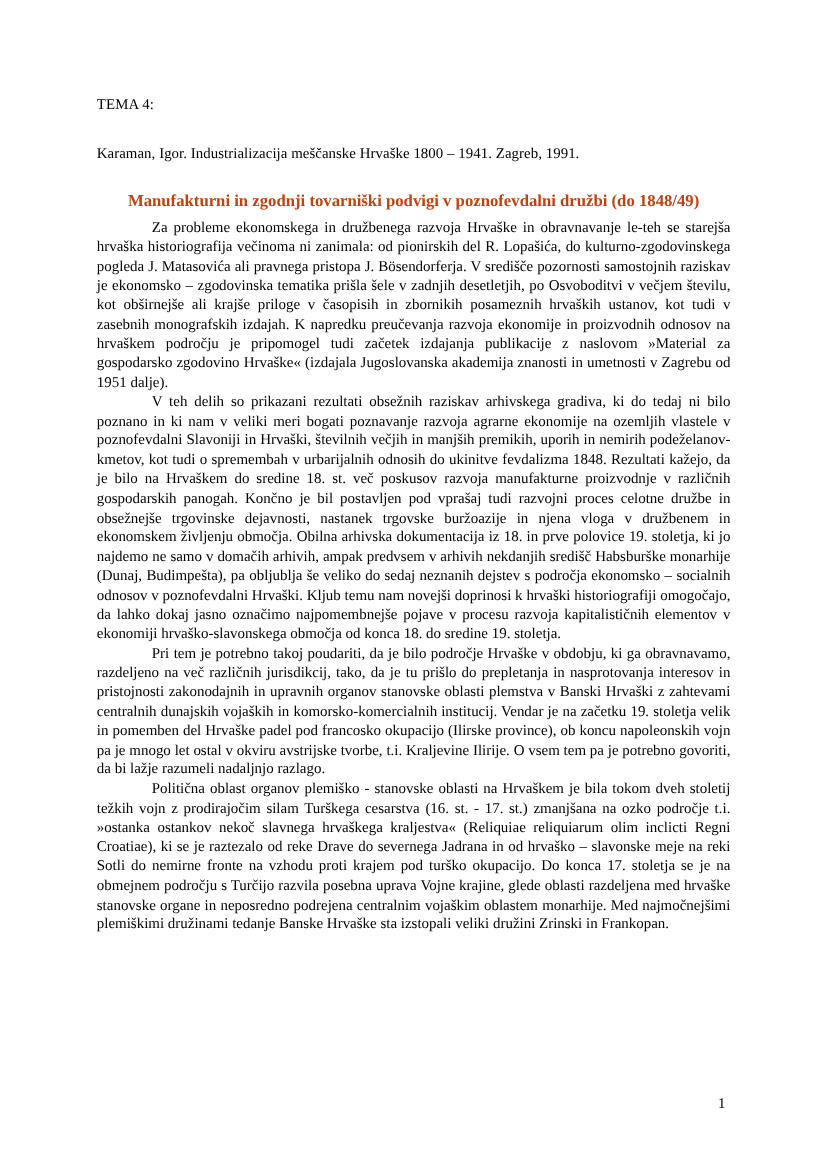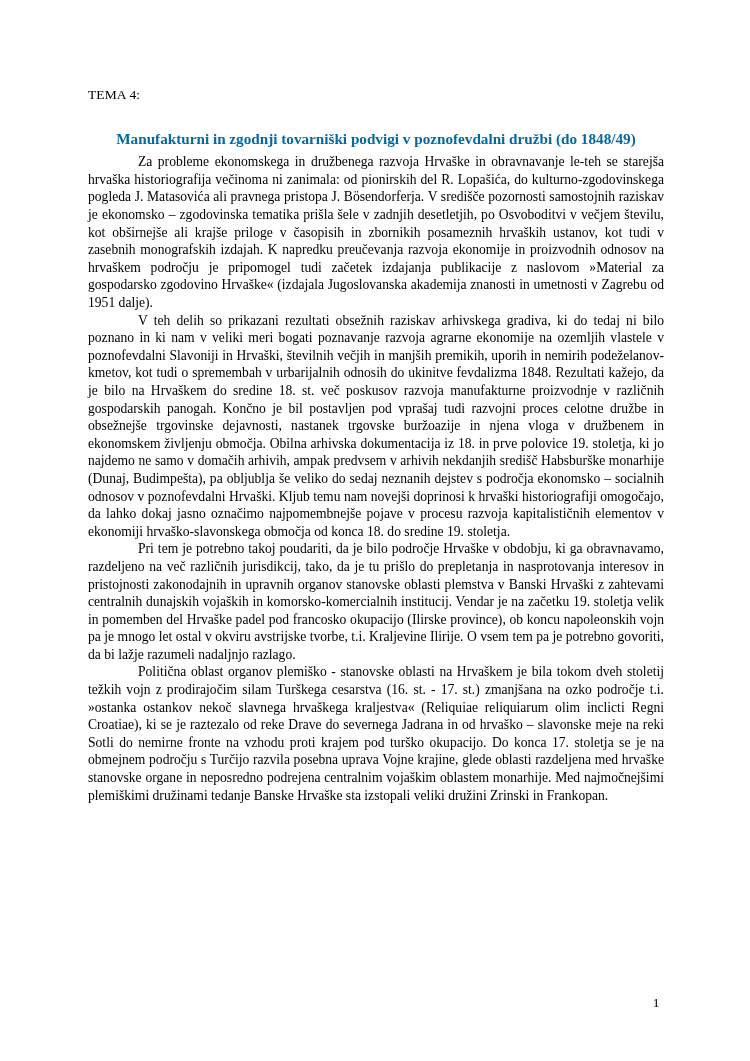--- a/index.html
+++ b/index.html
@@ -72,22 +72,23 @@
   }
 </style>
 </head>
 <body>
 
 <div class="page">
   <div class="content">
 
     <p class="tema">TEMA 4:</p>
 
+    <p class="citation">Karaman, Igor. Industrializacija meščanske Hrvaške 1800 – 1941. Zagreb, 1991.</p>
 
-    <h1 class="doc-title" style="color: #0369a1;">Manufakturni in zgodnji tovarniški podvigi v poznofevdalni družbi (do 1848/49)</h1>
+    <h1 class="doc-title" style="color: #c2410c;">Manufakturni in zgodnji tovarniški podvigi v poznofevdalni družbi (do 1848/49)</h1>
 
     <p class="body-par first">Za probleme ekonomskega in družbenega razvoja Hrvaške in obravnavanje le-teh se starejša hrvaška historiografija večinoma ni zanimala: od pionirskih del R. Lopašića, do kulturno-zgodovinskega pogleda J. Matasovića ali pravnega pristopa J. Bösendorferja. V središče pozornosti samostojnih raziskav je ekonomsko – zgodovinska tematika prišla šele v zadnjih desetletjih, po Osvoboditvi v večjem številu, kot obširnejše ali krajše priloge v časopisih in zbornikih posameznih hrvaških ustanov, kot tudi v zasebnih monografskih izdajah. K napredku preučevanja razvoja ekonomije in proizvodnih odnosov na hrvaškem področju je pripomogel tudi začetek izdajanja publikacije z naslovom »Material za gospodarsko zgodovino Hrvaške« (izdajala Jugoslovanska akademija znanosti in umetnosti v Zagrebu od 1951 dalje).</p>
 
     <p class="body-par">V teh delih so prikazani rezultati obsežnih raziskav arhivskega gradiva, ki do tedaj ni bilo poznano in ki nam v veliki meri bogati poznavanje razvoja agrarne ekonomije na ozemljih vlastele v poznofevdalni Slavoniji in Hrvaški, številnih večjih in manjših premikih, uporih in nemirih podeželanov-kmetov, kot tudi o spremembah v urbarijalnih odnosih do ukinitve fevdalizma 1848. Rezultati kažejo, da je bilo na Hrvaškem do sredine 18. st. več poskusov razvoja manufakturne proizvodnje v različnih gospodarskih panogah. Končno je bil postavljen pod vprašaj tudi razvojni proces celotne družbe in obsežnejše trgovinske dejavnosti, nastanek trgovske buržoazije in njena vloga v družbenem in ekonomskem življenju območja. Obilna arhivska dokumentacija iz 18. in prve polovice 19. stoletja, ki jo najdemo ne samo v domačih arhivih, ampak predvsem v arhivih nekdanjih središč Habsburške monarhije (Dunaj, Budimpešta), pa obljublja še veliko do sedaj neznanih dejstev s področja ekonomsko – socialnih odnosov v poznofevdalni Hrvaški. Kljub temu nam novejši doprinosi k hrvaški historiografiji omogočajo, da lahko dokaj jasno označimo najpomembnejše pojave v procesu razvoja kapitalističnih elementov v ekonomiji hrvaško-slavonskega območja od konca 18. do sredine 19. stoletja.</p>
 
     <p class="body-par">Pri tem je potrebno takoj poudariti, da je bilo področje Hrvaške v obdobju, ki ga obravnavamo, razdeljeno na več različnih jurisdikcij, tako, da je tu prišlo do prepletanja in nasprotovanja interesov in pristojnosti zakonodajnih in upravnih organov stanovske oblasti plemstva v Banski Hrvaški z zahtevami centralnih dunajskih vojaških in komorsko-komercialnih institucij. Vendar je na začetku 19. stoletja velik in pomemben del Hrvaške padel pod francosko okupacijo (Ilirske province), ob koncu napoleonskih vojn pa je mnogo let ostal v okviru avstrijske tvorbe, t.i. Kraljevine Ilirije. O vsem tem pa je potrebno govoriti, da bi lažje razumeli nadaljnjo razlago.</p>
 
     <p class="body-par">Politična oblast organov plemiško - stanovske oblasti na Hrvaškem je bila tokom dveh stoletij težkih vojn z prodirajočim silam Turškega cesarstva (16. st. - 17. st.) zmanjšana na ozko področje t.i. »ostanka ostankov nekoč slavnega hrvaškega kraljestva« (Reliquiae reliquiarum olim inclicti Regni Croatiae), ki se je raztezalo od reke Drave do severnega Jadrana in od hrvaško – slavonske meje na reki Sotli do nemirne fronte na vzhodu proti krajem pod turško okupacijo. Do konca 17. stoletja se je na obmejnem področju s Turčijo razvila posebna uprava Vojne krajine, glede oblasti razdeljena med hrvaške stanovske organe in neposredno podrejena centralnim vojaškim oblastem monarhije. Med najmočnejšimi plemiškimi družinami tedanje Banske Hrvaške sta izstopali veliki družini Zrinski in Frankopan.</p>
 
   </div>

